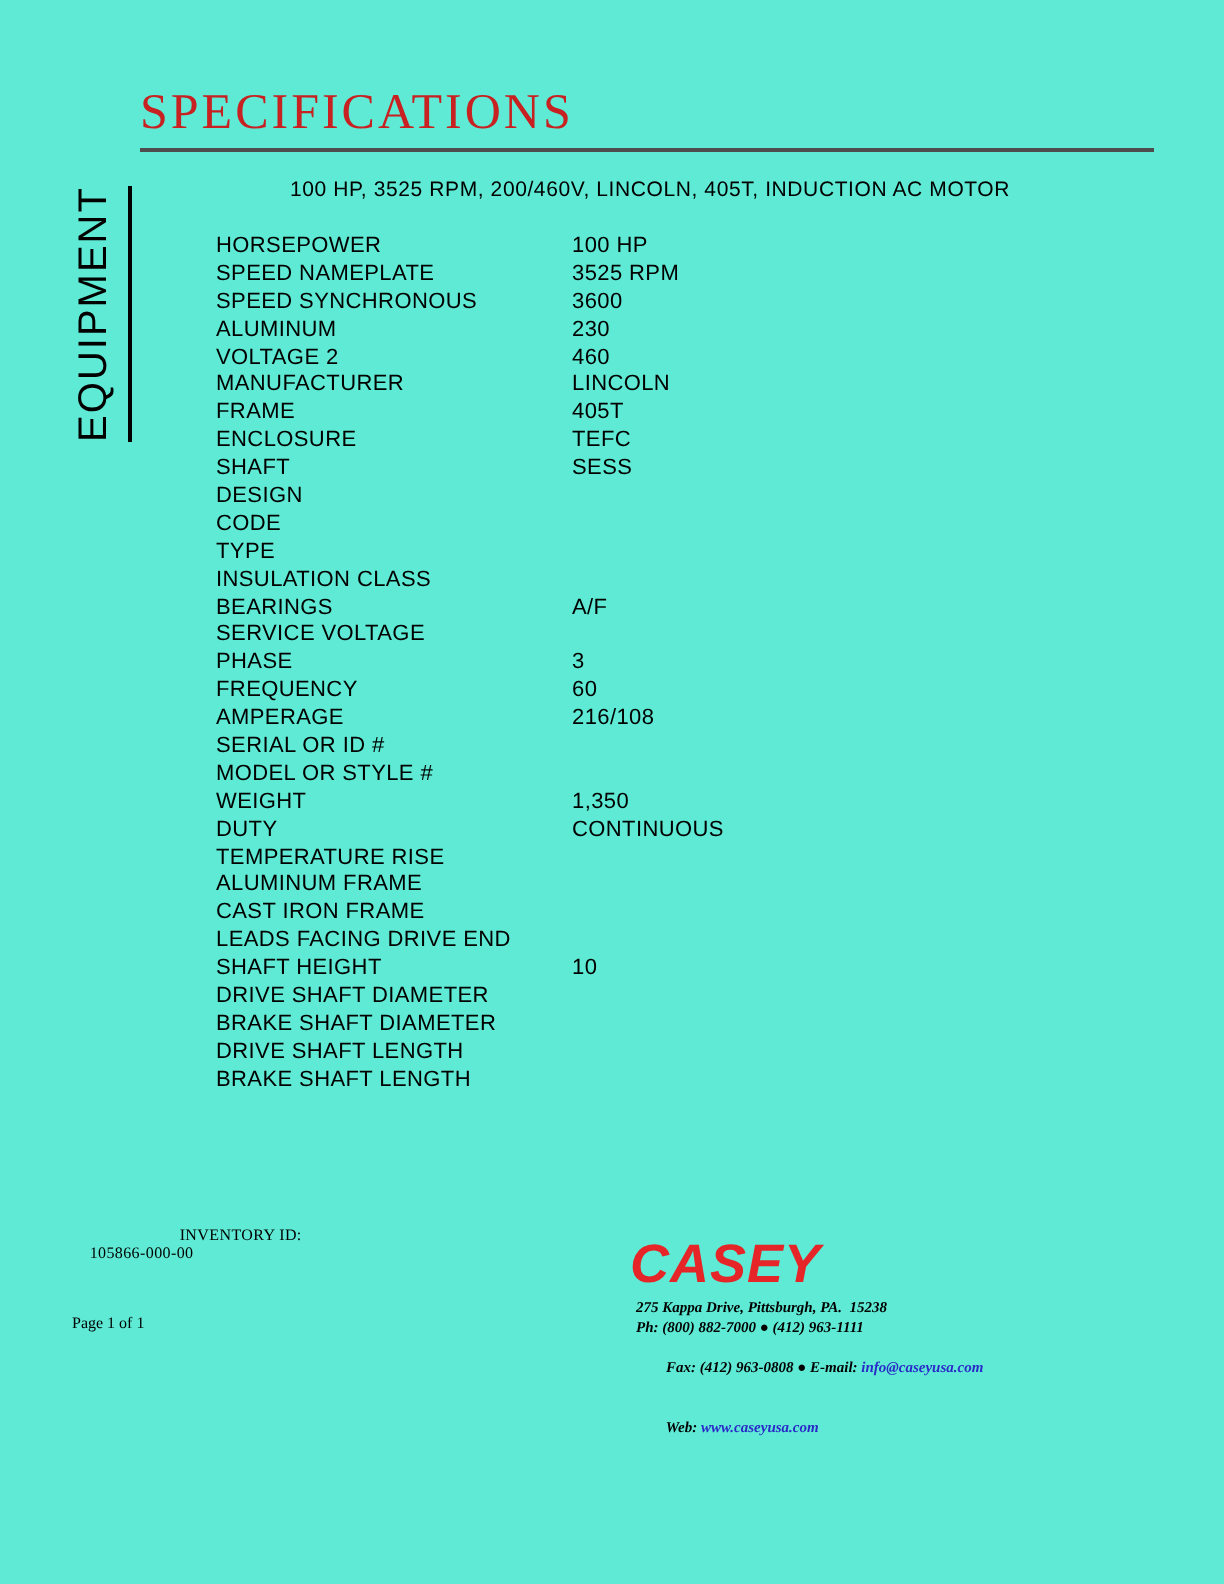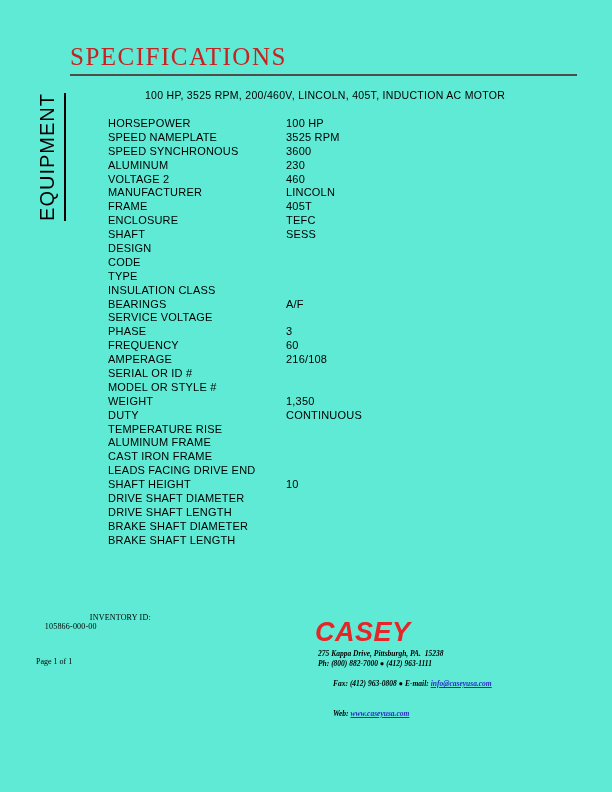--- a/index.html
+++ b/index.html
@@ -120,21 +120,20 @@
     font-family: "Liberation Serif", serif;
     font-style: italic;
     font-weight: bold;
     font-size: 7.5px;
     line-height: 10px;
     color: #000;
   }
   .addr-line { white-space: pre; }
   .link {
     color: var(--link-blue);
-    text-decoration: underline;
     cursor: pointer;
   }
 </style>
 </head>
 <body>
 
 <div class="page">
 
   <div class="doc-title">SPECIFICATIONS</div>
   <div class="title-rule"></div>
@@ -278,26 +277,26 @@
       <span class="spec-label">SHAFT HEIGHT</span>
       <span class="spec-value">10</span>
     </div>
 
     <div class="spec-row">
       <span class="spec-label">DRIVE SHAFT DIAMETER</span>
       <span class="spec-value"></span>
     </div>
 
     <div class="spec-row">
+      <span class="spec-label">BRAKE SHAFT DIAMETER</span>
+      <span class="spec-value"></span>
+    </div>
+
+    <div class="spec-row">
       <span class="spec-label">DRIVE SHAFT LENGTH</span>
-      <span class="spec-value"></span>
-    </div>
-
-    <div class="spec-row">
-      <span class="spec-label">BRAKE SHAFT DIAMETER</span>
       <span class="spec-value"></span>
     </div>
 
     <div class="spec-row">
       <span class="spec-label">BRAKE SHAFT LENGTH</span>
       <span class="spec-value"></span>
     </div>
   </div>
 
   <div class="inventory-line">

